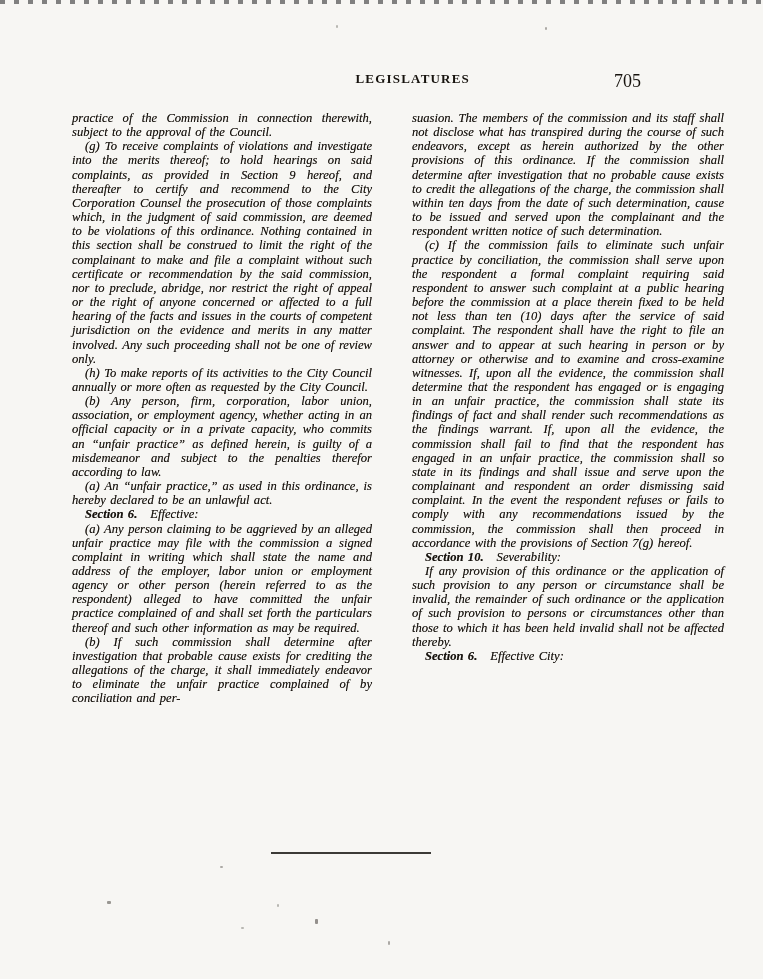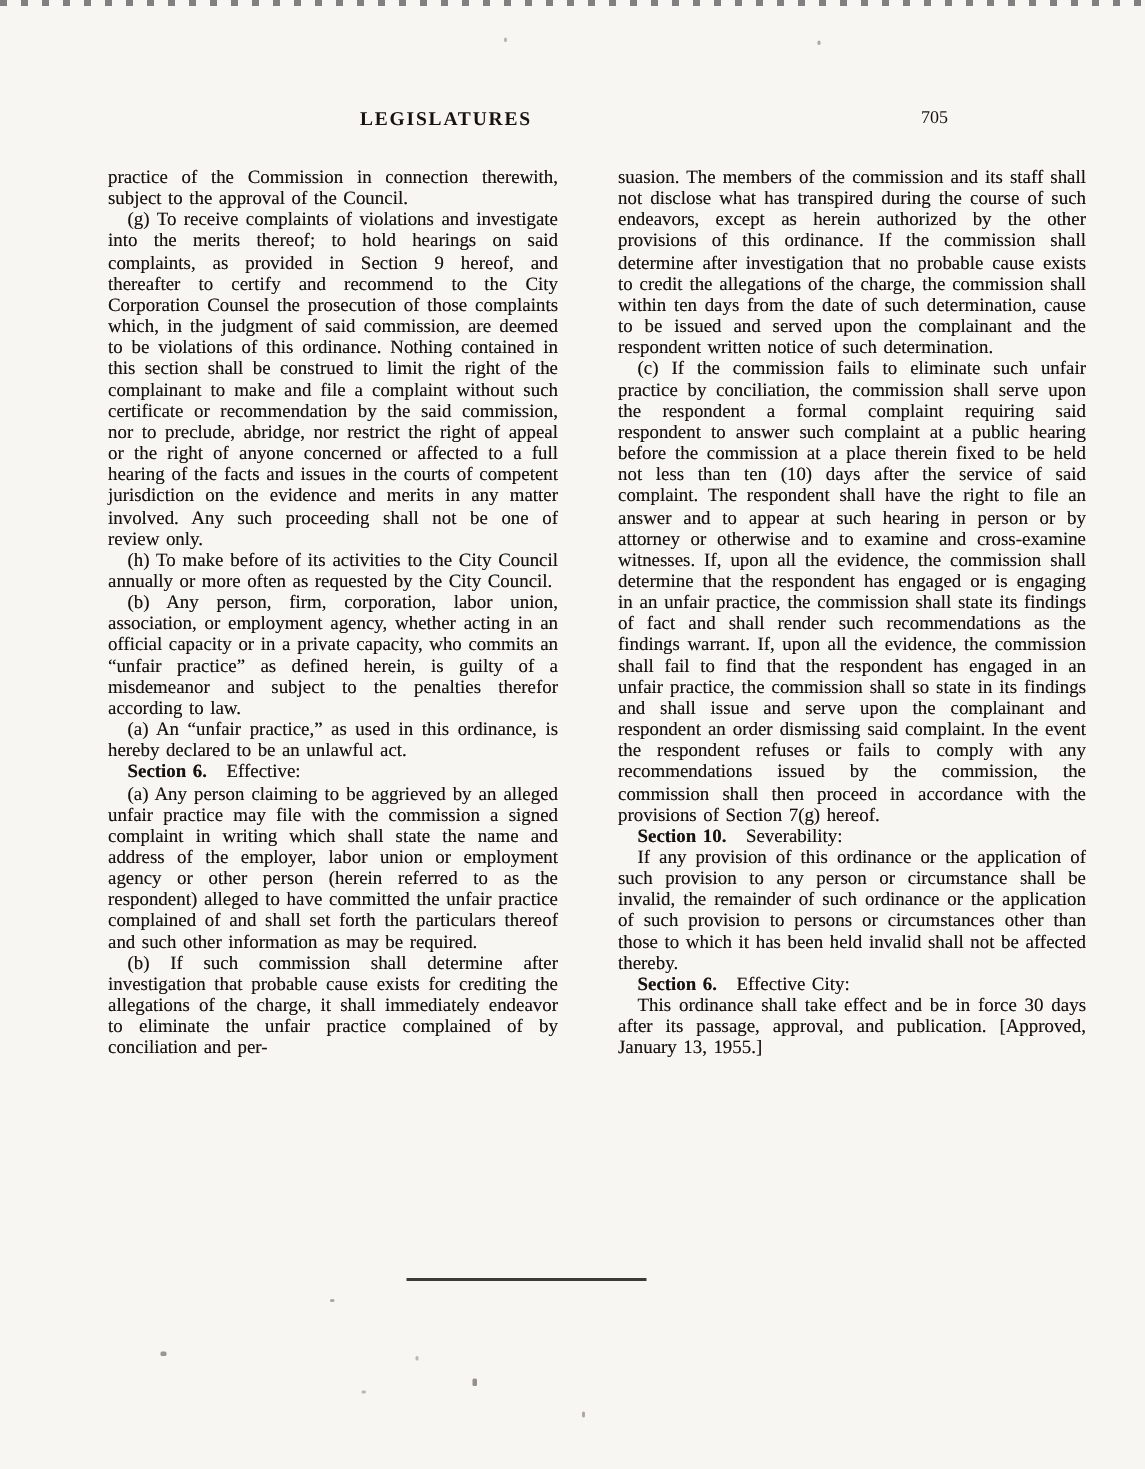--- a/index.html
+++ b/index.html
@@ -20,48 +20,49 @@
     top: 0; left: 0; right: 0;
     height: 4px;
     background: repeating-linear-gradient(90deg, #6b6b6b 0 5px, transparent 5px 14px);
     opacity: 0.85;
   }
   .running-head {
     position: absolute;
     top: 71px;
     left: 240px;
     width: 230px;
-    text-align: left;
+    text-align: right;
     font-size: 13px;
     font-weight: bold;
     letter-spacing: 1.2px;
   }
   .page-number {
     position: absolute;
     top: 71px;
     left: 614px;
-    font-size: 12px;
+    font-size: 18px;
   }
   .columns {
     position: absolute;
     top: 111px;
     left: 72px;
     display: flex;
     gap: 16px;
   }
   .col { text-align: justify; }
   .col-left  { width: 300px; }
   .col-right { width: 312px; margin-left: 24px; }
   .col p {
     margin: 0;
     font-size: 12.6px;
     line-height: 14.15px;
     text-align: justify;
     word-spacing: 1.2px;
     text-shadow: 0 0 0.4px rgba(23,19,14,0.55);
+    font-style: italic;
   }
   .col p.indent { text-indent: 13px; }
   .section-heading {
     margin: 0;
     margin-top: 8.5px;
     font-size: 12.6px;
     line-height: 14.15px;
     text-indent: 13px;
     text-align: left;
     text-shadow: 0 0 0.4px rgba(23,19,14,0.55);
@@ -92,35 +93,34 @@
 <div class="scan-edge"></div>
 
 <div class="running-head">LEGISLATURES</div>
 <div class="page-number">705</div>
 
 <div class="columns">
 
   <div class="col col-left">
     <p>practice of the Commission in connection therewith, subject to the approval of the Council.</p>
     <p class="indent">(g) To receive complaints of violations and investigate into the merits thereof; to hold hearings on said complaints, as provided in Section 9 hereof, and thereafter to certify and recommend to the City Corporation Counsel the prosecution of those complaints which, in the judgment of said commission, are deemed to be violations of this ordinance. Nothing contained in this section shall be construed to limit the right of the complainant to make and file a complaint without such certificate or recommendation by the said commission, nor to preclude, abridge, nor restrict the right of appeal or the right of anyone concerned or affected to a full hearing of the facts and issues in the courts of competent jurisdiction on the evidence and merits in any matter involved. Any such proceeding shall not be one of review only.</p>
-    <p class="indent">(h) To make before of its activities to the City Council annually or more often as requested by the City Council.</p>
+    <p class="indent">(h) To make reports of its activities to the City Council annually or more often as requested by the City Council.</p>
     <p class="indent">(b) Any person, firm, corporation, labor union, association, or employment agency, whether acting in an official capacity or in a private capacity, who commits an “unfair practice” as defined herein, is guilty of a misdemeanor and subject to the penalties therefor according to law.</p>
     <p class="indent">(a) An “unfair practice,” as used in this ordinance, is hereby declared to be an unlawful act.</p>
     <p class="section-heading"><span class="sec-label">Section 6.</span><span>Effective:</span></p>
     <p class="indent">(a) Any person claiming to be aggrieved by an alleged unfair practice may file with the commission a signed complaint in writing which shall state the name and address of the employer, labor union or employment agency or other person (herein referred to as the respondent) alleged to have committed the unfair practice complained of and shall set forth the particulars thereof and such other information as may be required.</p>
     <p class="indent">(b) If such commission shall determine after investigation that probable cause exists for crediting the allegations of the charge, it shall immediately endeavor to eliminate the unfair practice complained of by conciliation and per-</p>
   </div>
 
   <div class="col col-right">
     <p>suasion.  The members of the commission and its staff shall not disclose what has transpired during the course of such endeavors, except as herein authorized by the other provisions of this ordinance.  If the commission shall determine after investigation that no probable cause exists to credit the allegations of the charge, the commission shall within ten days from the date of such determination, cause to be issued and served upon the complainant and the respondent written notice of such determination.</p>
     <p class="indent">(c) If the commission fails to eliminate such unfair practice by conciliation, the commission shall serve upon the respondent a formal complaint requiring said respondent to answer such complaint at a public hearing before the commission at a place therein fixed to be held not less than ten (10) days after the service of said complaint.  The respondent shall have the right to file an answer and to appear at such hearing in person or by attorney or otherwise and to examine and cross-examine witnesses.  If, upon all the evidence, the commission shall determine that the respondent has engaged or is engaging in an unfair practice, the commission shall state its findings of fact and shall render such recommendations as the findings warrant.  If, upon all the evidence, the commission shall fail to find that the respondent has engaged in an unfair practice, the commission shall so state in its findings and shall issue and serve upon the complainant and respondent an order dismissing said complaint.  In the event the respondent refuses or fails to comply with any recommendations issued by the commission, the commission shall then proceed in accordance with the provisions of Section 7(g) hereof.</p>
     <p class="section-heading"><span class="sec-label">Section 10.</span><span>Severability:</span></p>
     <p class="indent">If any provision of this ordinance or the application of such provision to any person or circumstance shall be invalid, the remainder of such ordinance or the application of such provision to persons or circumstances other than those to which it has been held invalid shall not be affected thereby.</p>
     <p class="section-heading"><span class="sec-label">Section 6.</span><span>Effective City:</span></p>
-    <p class="indent">This ordinance shall take effect and be in force 30 days after its passage, approval, and publication.  [Approved, January 13, 1955.]</p>
   </div>
 
 </div>
 
 <div class="footer-divider"></div>
 
 <div class="speck" style="left:545px; top:27px; width:2px; height:3px; opacity:.6;"></div>
 <div class="speck" style="left:336px; top:25px; width:2px; height:3px; opacity:.5;"></div>
 <div class="speck" style="left:220px; top:866px; width:3px; height:2px; opacity:.6;"></div>
 <div class="speck" style="left:107px; top:901px; width:4px; height:3px; opacity:.75;"></div>

